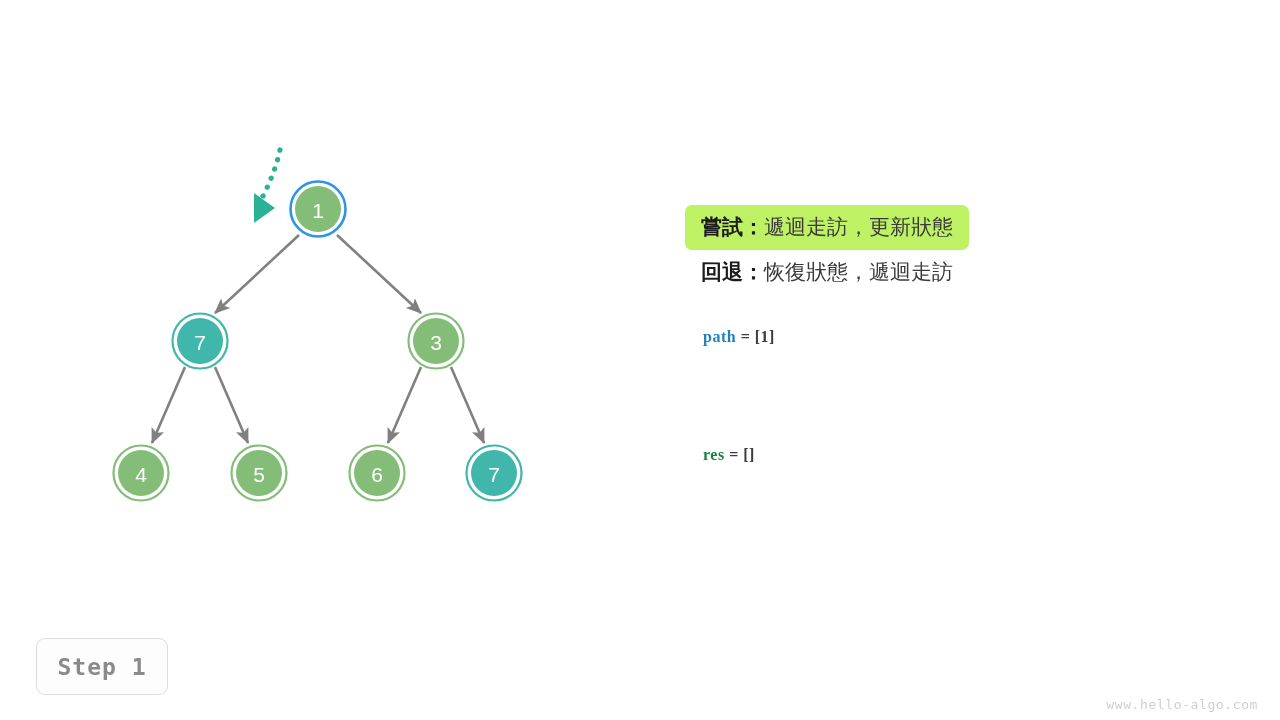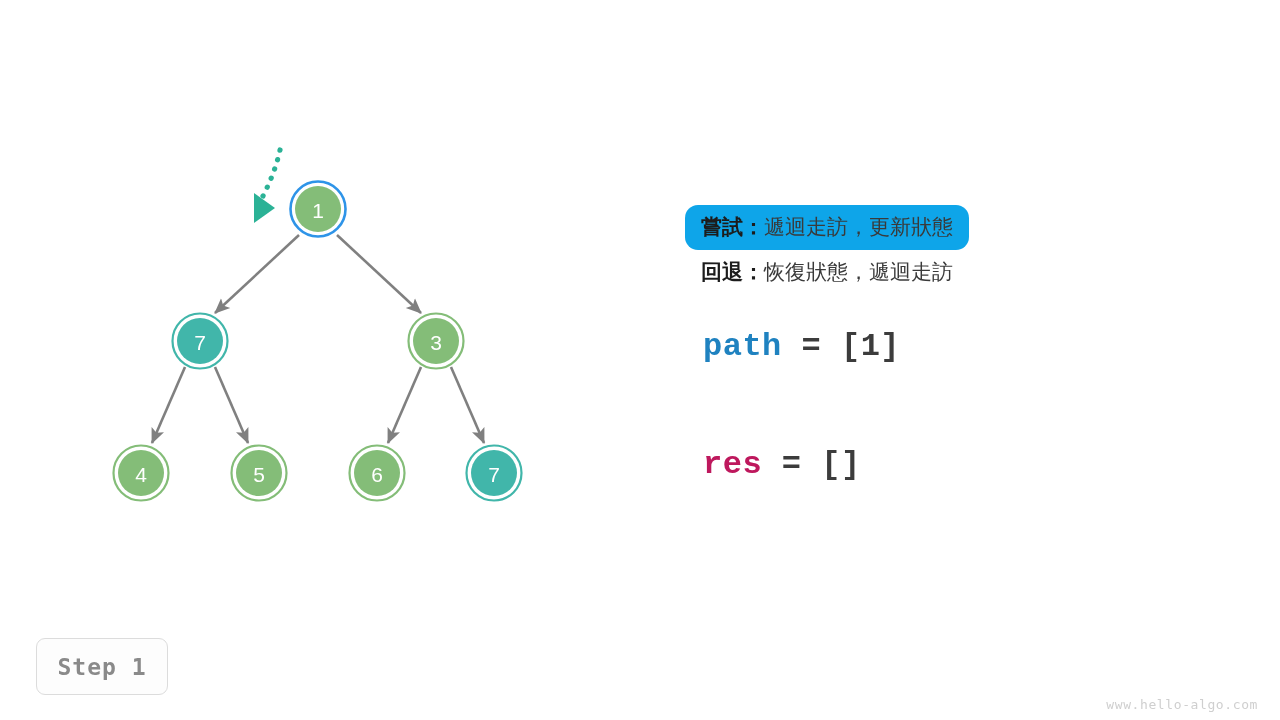--- a/index.html
+++ b/index.html
@@ -32,40 +32,40 @@
     color: #2b2b2b;
     line-height: 1.25;
     white-space: nowrap;
     font-family: "Liberation Sans", sans-serif;
     padding: 9px 16px 10px 16px;
     display: inline-block;
     box-sizing: border-box;
     margin-left: -15px;
   }
   .hint-line.highlight {
-    background: #0ea5e9;
-    border-radius: 13px;
+    background: #bef264;
+    border-radius: 7px;
   }
   .hint-key {
     font-weight: bold;
     color: #1c1c1c;
   }
   .hint-val {
     color: #3a3a3a;
   }
   .var-row {
     position: absolute;
-    font-family: Liberation Mono, monospace;
-    font-size: 32px;
+    font-family: Liberation Serif, serif;
+    font-size: 16px;
     font-weight: bold;
     white-space: nowrap;
     letter-spacing: 0.5px;
   }
   .var-name-path { color: #1f82c0; }
-  .var-name-res  { color: #be185d; }
+  .var-name-res  { color: #15803d; }
   .var-rest      { color: #3c3c3c; font-weight: bold; }
   #path-row { left: 703px; top: 328px; }
   #res-row  { left: 703px; top: 446px; }
 
   #step-badge {
     position: absolute;
     left: 36px;
     top: 638px;
     width: 132px;
     height: 57px;

